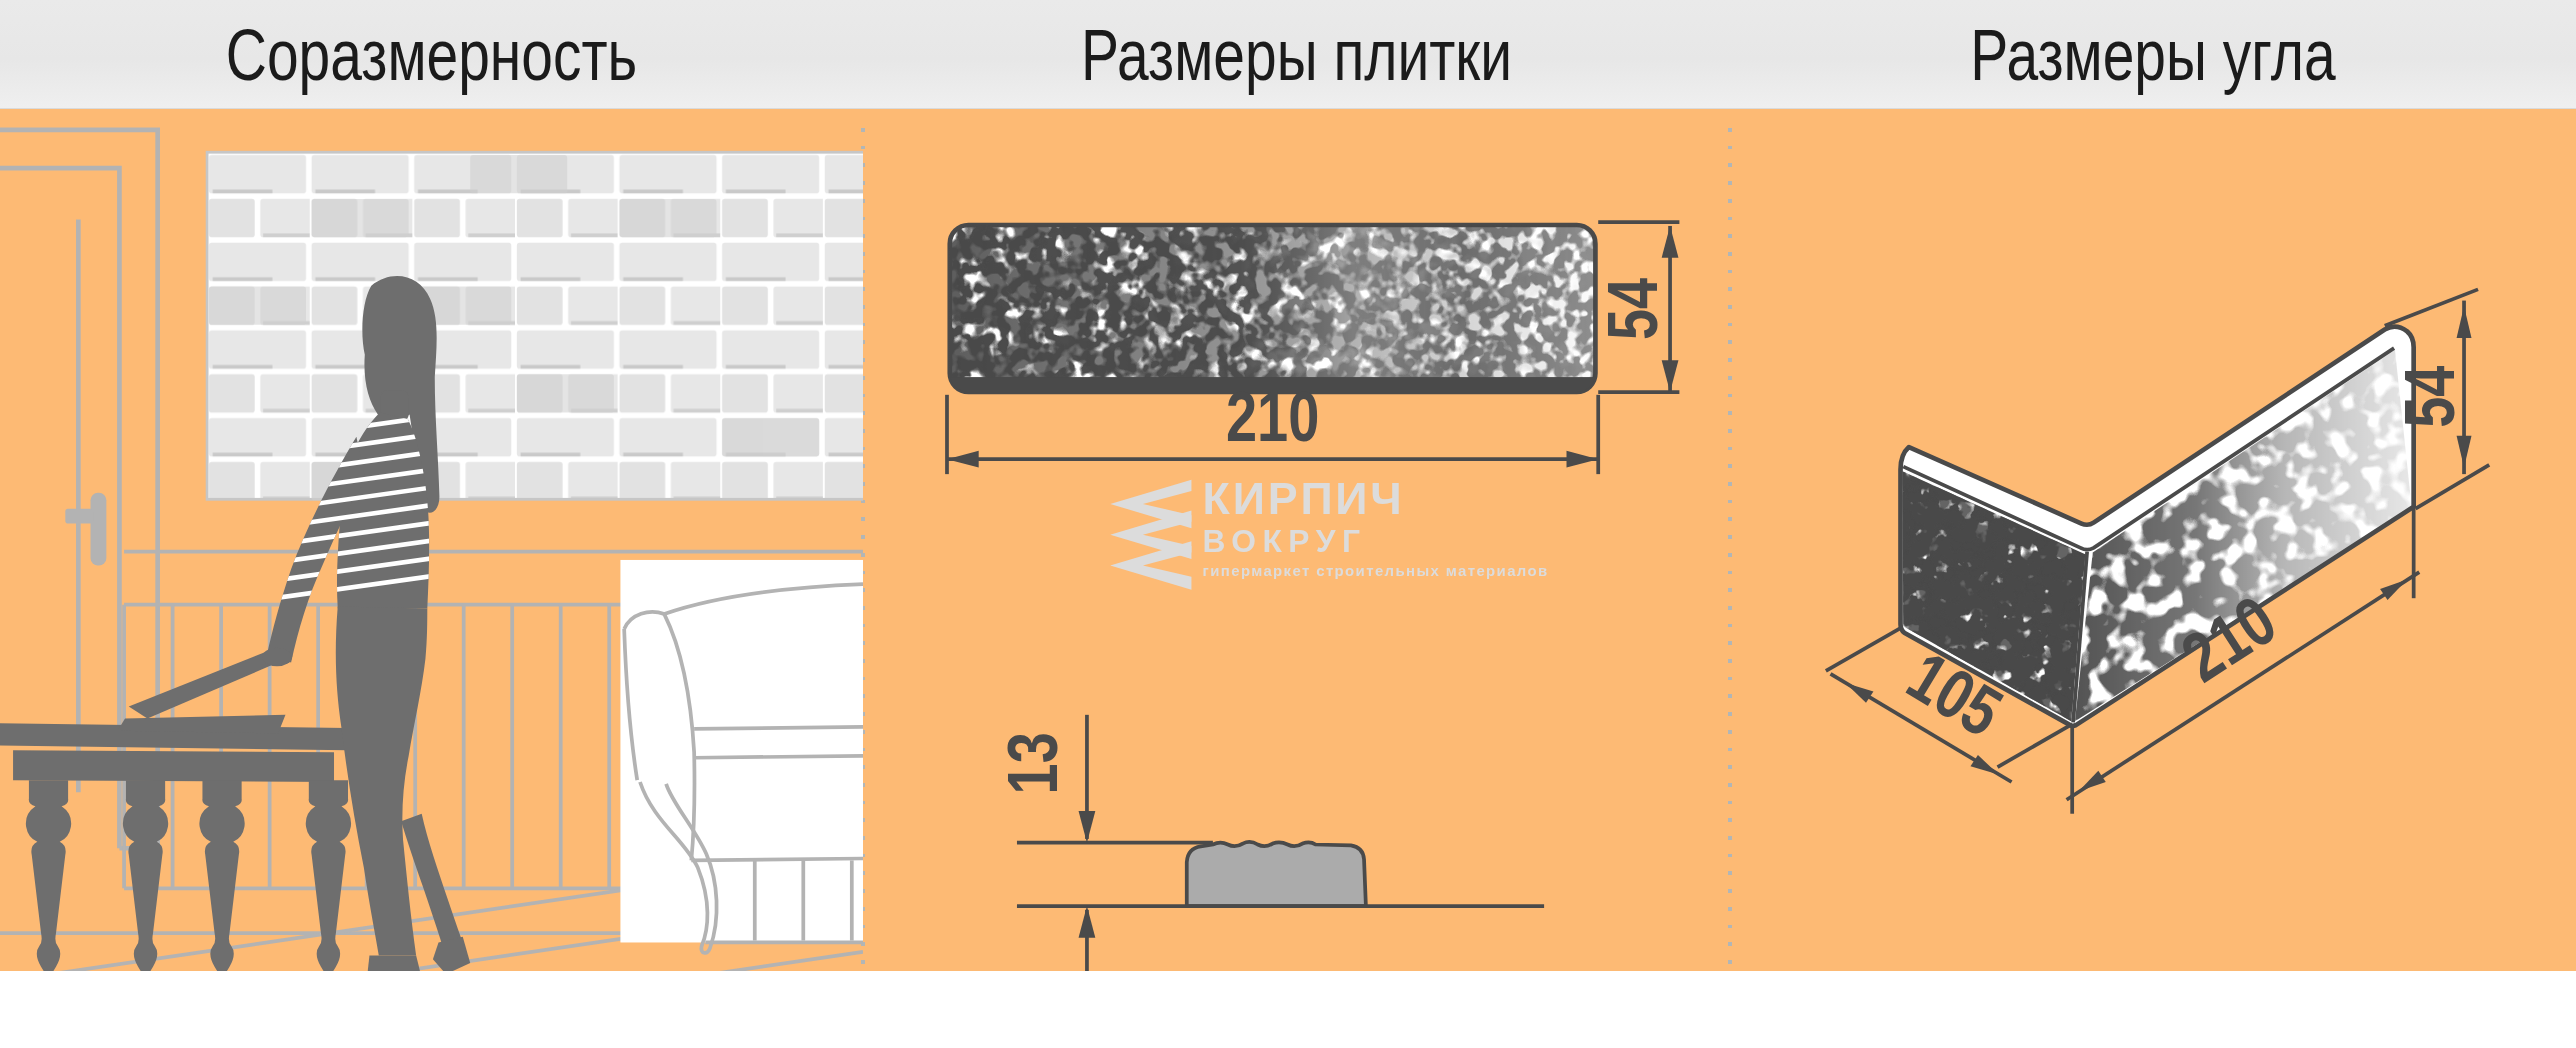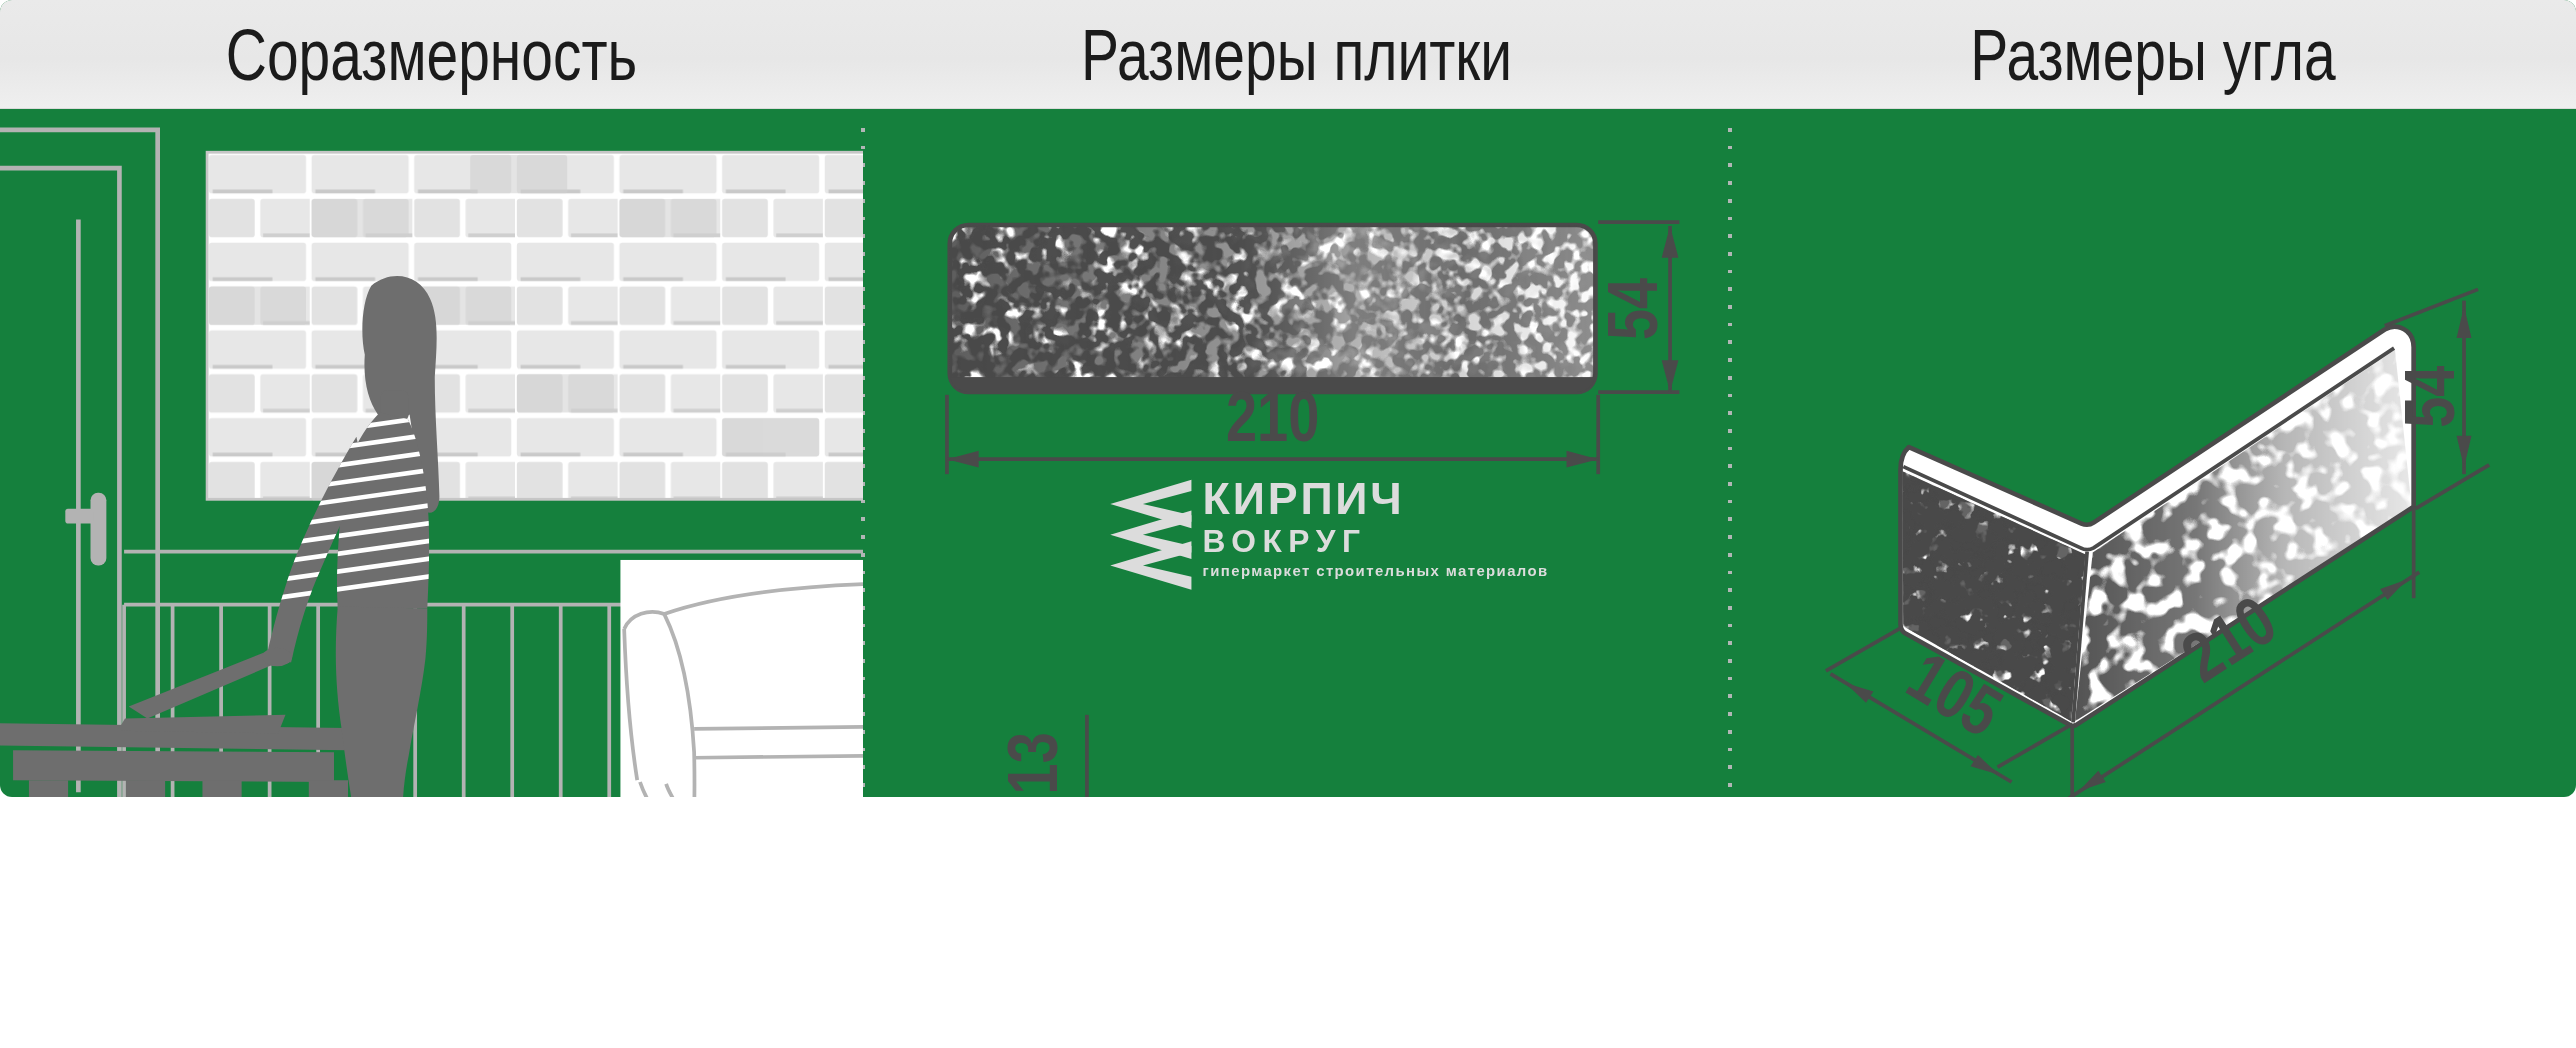--- a/index.html
+++ b/index.html
@@ -1,17 +1,17 @@
 <!DOCTYPE html>
 <html style="font-size:15px"><head>
 <meta charset="utf-8">
 <style>
   html,body{margin:0;padding:0;background:#fff;}
-  #canvas{position:relative;width:2576px;height:797px;background:#15803d;overflow:hidden;
-          font-family:"Liberation Sans", sans-serif;border-radius:12px;}
+  #canvas{position:relative;width:2576px;height:971px;background:#fdba74;overflow:hidden;
+          font-family:"Liberation Sans", sans-serif;}
   
   .header-band{position:absolute;left:0;top:0;width:2576px;height:108px;
     background:linear-gradient(180deg,#eaeaea 0%,#e7e7e7 55%,#efefef 100%);
     border-bottom:0.9px solid #dadada;}
   .header-title{position:absolute;top:0;height:108px;display:flex;align-items:center;justify-content:center;
     font-size:73px;color:#1b1b1b;transform:scaleX(0.78);transform-origin:center;white-space:nowrap;}
   .ht-0{left:0;width:863px;}
   .ht-1{left:863px;width:867px;}
   .ht-2{left:1730px;width:846px;}
   

